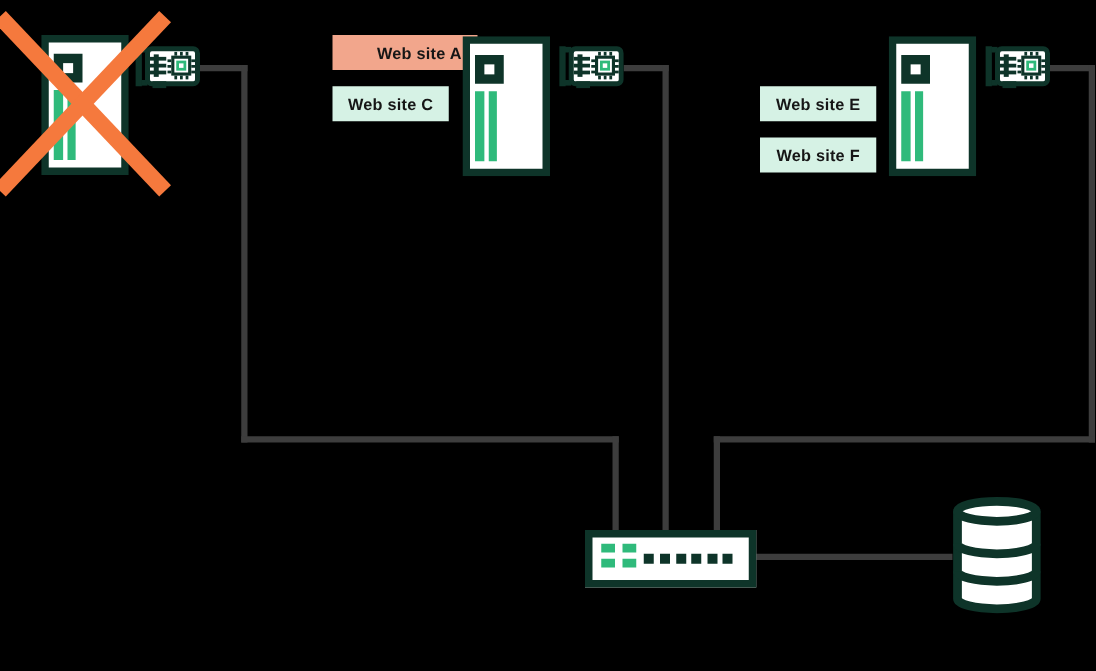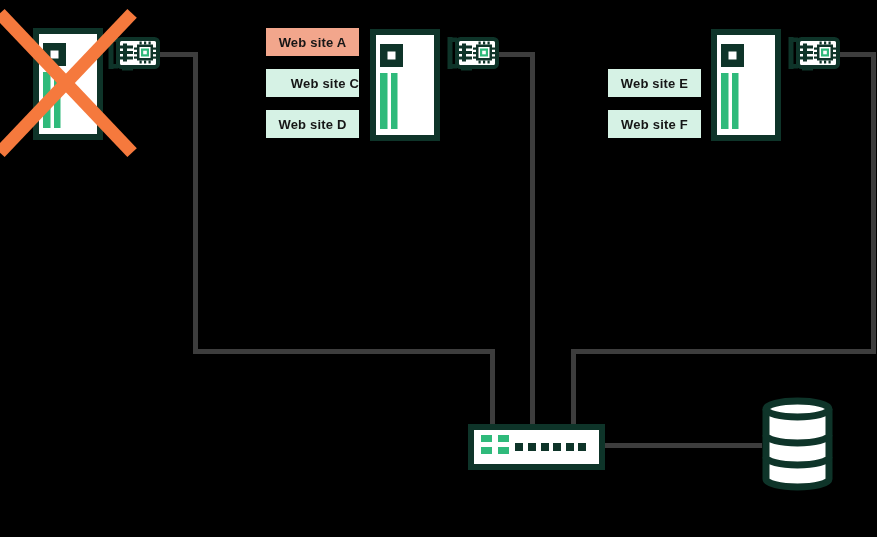--- a/index.html
+++ b/index.html
@@ -87,28 +87,25 @@
     <rect x="31.5" y="12" width="11" height="11" fill="#FFFFFF"></rect>
     <rect x="33" y="13.5" width="8" height="8" fill="#2FBA7B"></rect>
     <rect x="35.2" y="15.7" width="3.6" height="3.6" fill="#FFFFFF"></rect>
   </svg>
 
   <div class="xwrap">
     <div class="xbar a"></div>
     <div class="xbar b"></div>
   </div>
 
-  <div class="tag salmon" style="left:266px;top:28px;">
+  <div class="tag salmon" style="left:266px;top:28px;padding-left:23px;">
     <span>Web site A</span>
   </div>
-  <div class="tag mint" style="left:266px;top:69px;justify-content:flex-end;">
+  <div class="tag mint" style="left:266px;top:69px;">
     <span>Web site C</span>
-  </div>
-  <div class="tag mint" style="left:266px;top:110px;">
-    <span>Web site D</span>
   </div>
 
   <svg class="abs" style="left:370px;top:29px;" width="70" height="112" viewBox="0 0 70 112">
     <rect x="3" y="3" width="64" height="106" fill="#FFFFFF" stroke="#0E3429" stroke-width="6"></rect>
     <rect x="10" y="15" width="23" height="23" fill="#0E3429"></rect>
     <rect x="17.5" y="22.5" width="8" height="8" fill="#FFFFFF"></rect>
     <rect x="10" y="44" width="7.5" height="56" fill="#2FBA7B"></rect>
     <rect x="21" y="44" width="6.5" height="56" fill="#2FBA7B"></rect>
   </svg>
 

